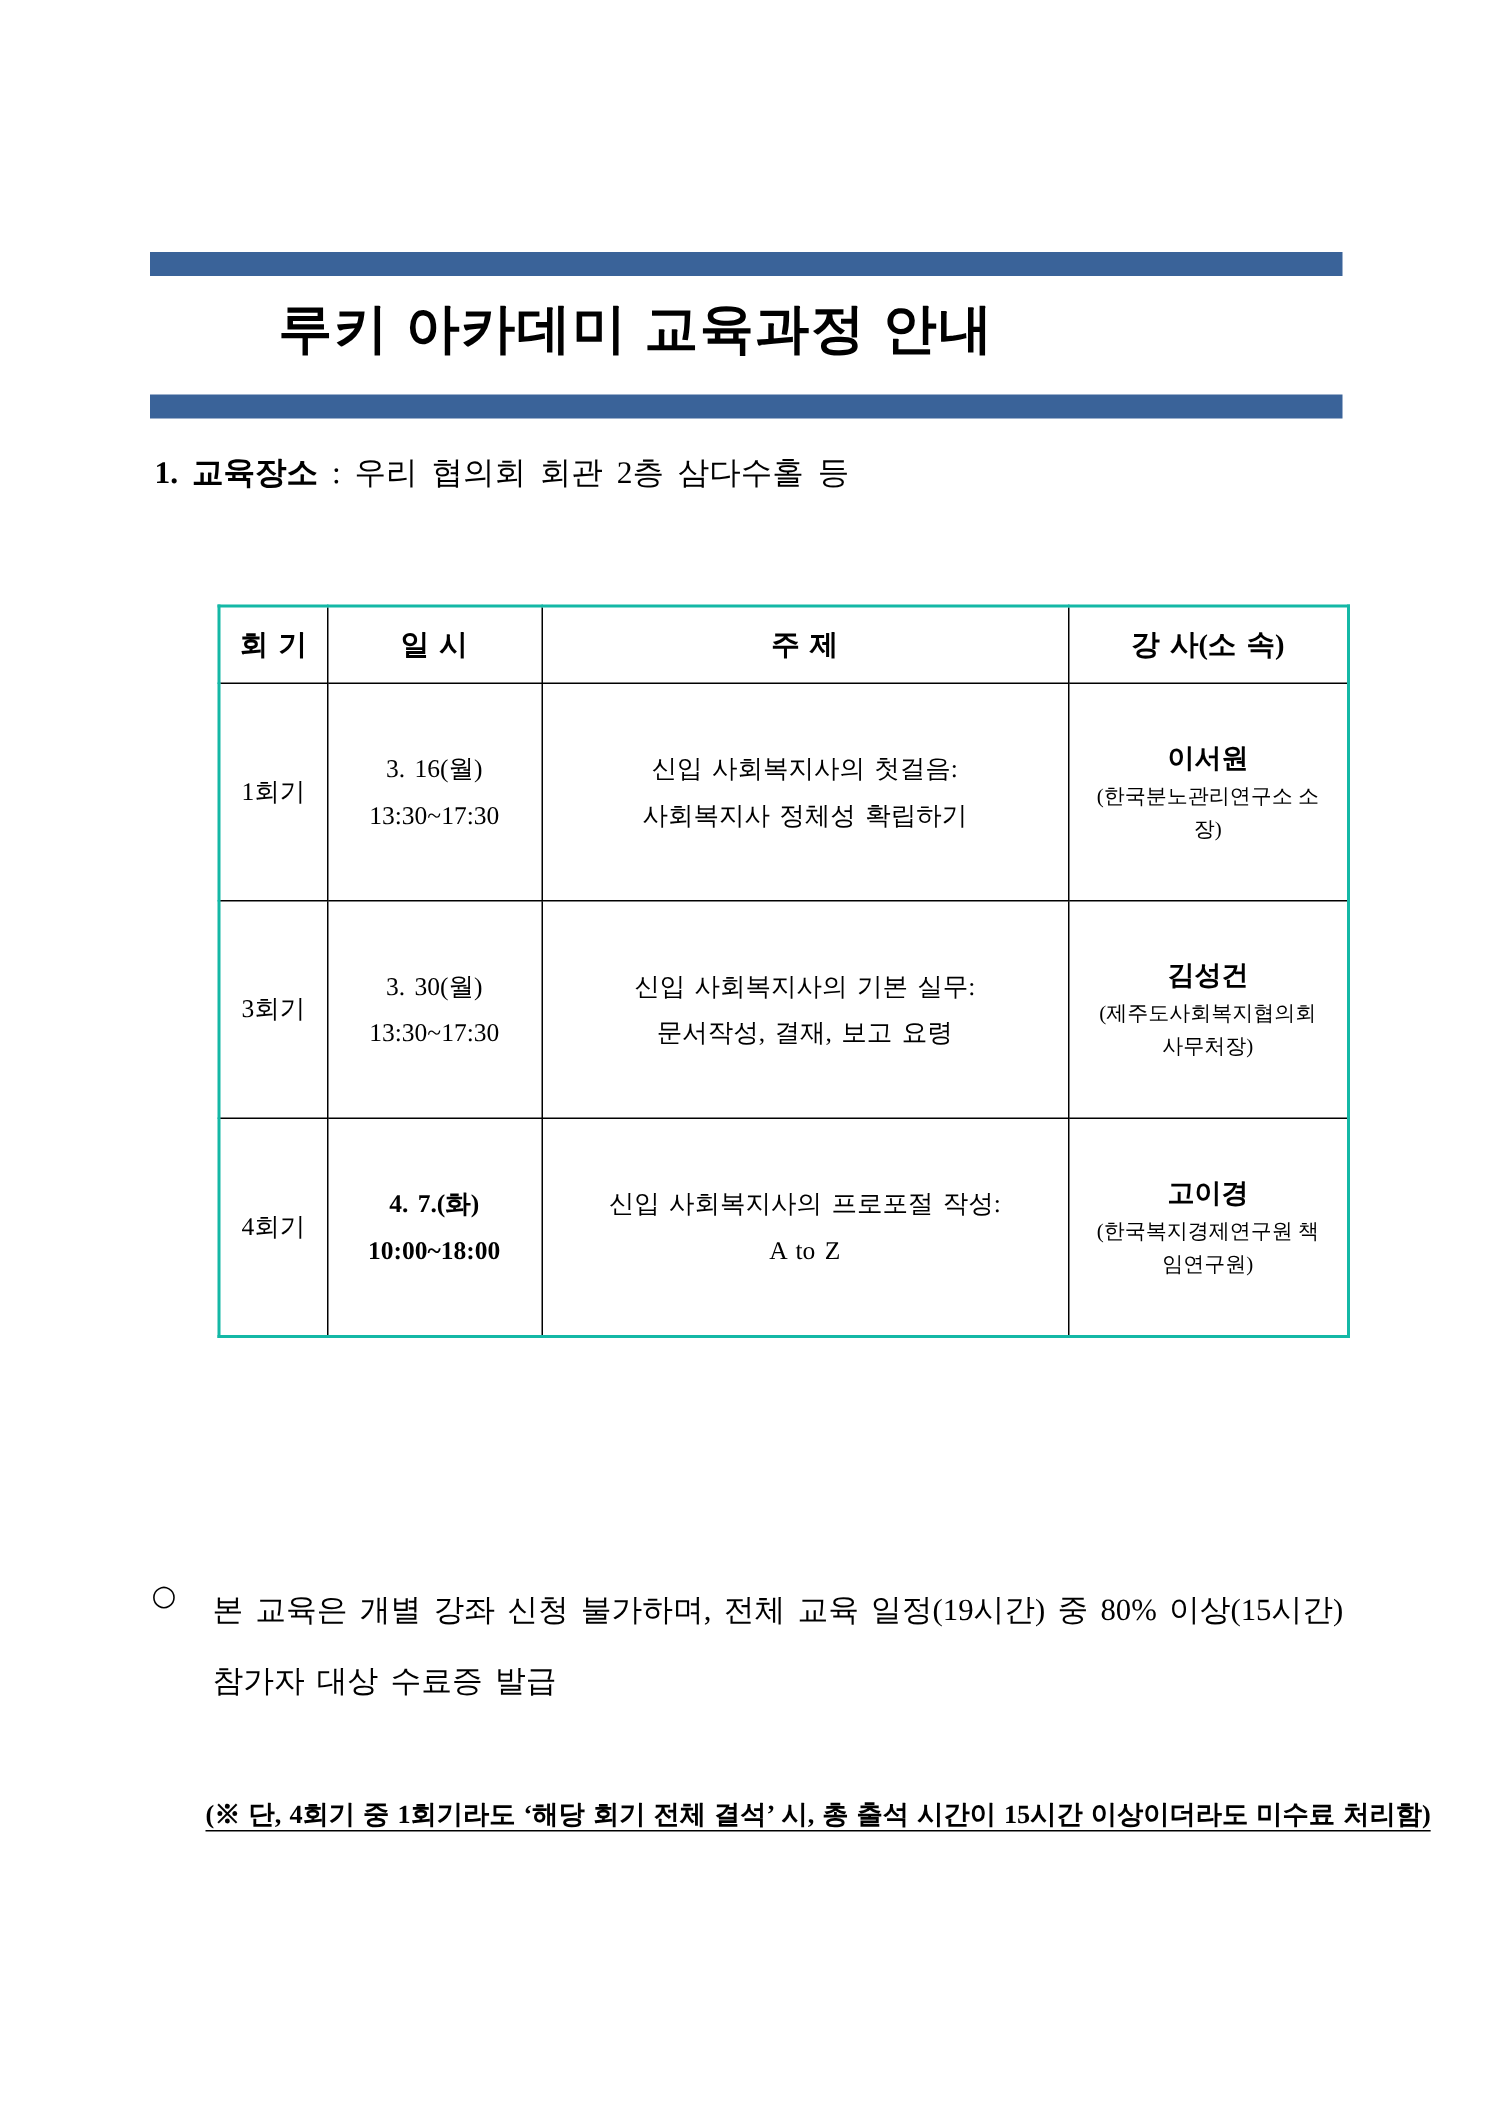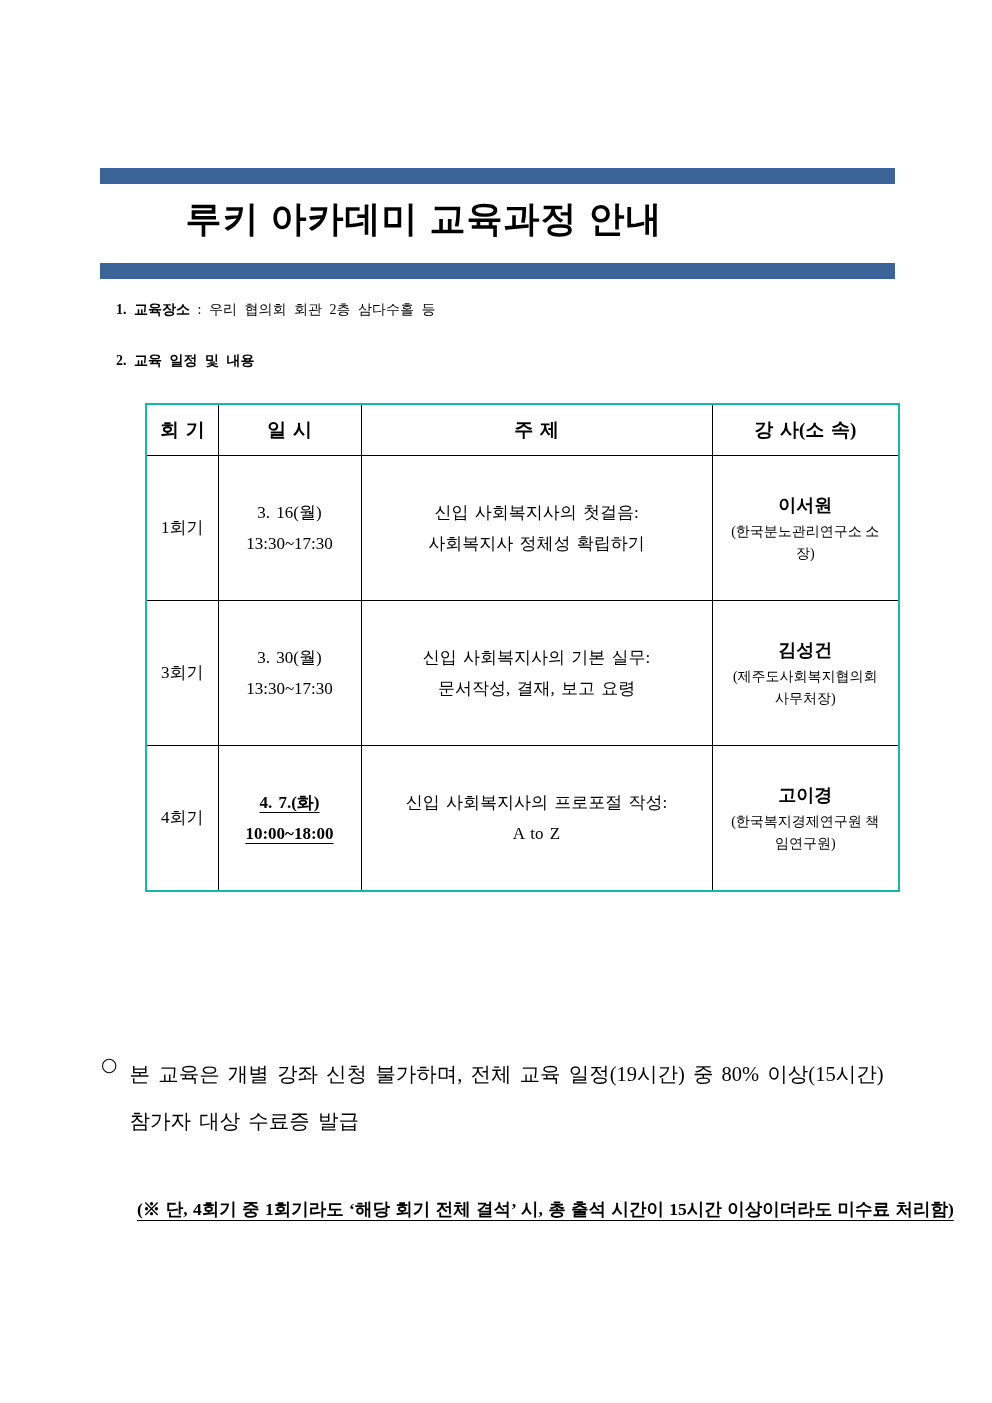--- a/index.html
+++ b/index.html
@@ -35,23 +35,23 @@
     font-family: "Liberation Sans", sans-serif;
     font-weight: bold;
     font-size: 36px;
     line-height: 1.3;
     letter-spacing: 1px;
   }
 
   
   .section {
     position: absolute;
-    left: 116px;
+    left: 103px;
     margin: 0;
-    font-size: 14px;
+    font-size: 21px;
     word-spacing: 4px;
     white-space: nowrap;
     text-align: right;
   }
   .sec1 { top: 301px; }
   .sec2 { top: 352px; }
   .bold { font-weight: bold; }
 
   
   .schedule {
@@ -75,42 +75,41 @@
     font-size: 19px;
     font-weight: bold;
     word-spacing: 2px;
   }
   .schedule tbody td { height: 144px; font-size: 17px; }
   .cell-line { line-height: 1.85; word-spacing: 2px; }
   .instr-name { font-size: 18px; font-weight: bold; line-height: 1.5; margin-bottom: 2px; }
   .instr-affil { font-size: 14px; line-height: 1.55; padding: 0 12px; }
   .emph .cell-line {
     font-weight: bold;
-    text-decoration: underline;
     text-underline-offset: 4px;
   }
 
   
   .note {
     position: absolute;
     top: 1051px;
     left: 101px;
     display: flex;
     align-items: flex-start;
     font-size: 20.5px;
     word-spacing: 3px;
   }
   .note-bullet {
     font-family: "DejaVu Sans", sans-serif;
     font-size: 19px;
     font-weight: bold;
     line-height: 1.45;
     margin-right: 12px;
   }
-  .note-text div { line-height: 2.3; white-space: nowrap; }
+  .note-text div { line-height: 2.3; white-space: nowrap; margin-left: 12px; }
 
   
   .footnote {
     position: absolute;
     top: 1197px;
     left: 137px;
     margin: 0;
     font-size: 17.5px;
     font-weight: bold;
     white-space: nowrap;
@@ -125,21 +124,20 @@
 <body>
 
 <div class="page">
 
   <div class="rule rule-top"></div>
   <h1 class="doc-title">루키 아카데미 교육과정 안내</h1>
   <div class="rule rule-bottom"></div>
 
   <p class="section sec1"><span class="bold">1.</span> <span class="bold">교육장소</span> <span>:</span> <span>우리 협의회 회관 2층 삼다수홀 등</span></p>
 
-  <p class="section sec2"><span class="bold">2.</span> <span class="bold">교육 일정 및 내용</span></p>
 
   <table class="schedule">
     <colgroup>
       <col style="width:72px">
         <col style="width:143px">
         <col style="width:351px">
         <col style="width:187px">
     </colgroup>
     <thead>
       <tr>

